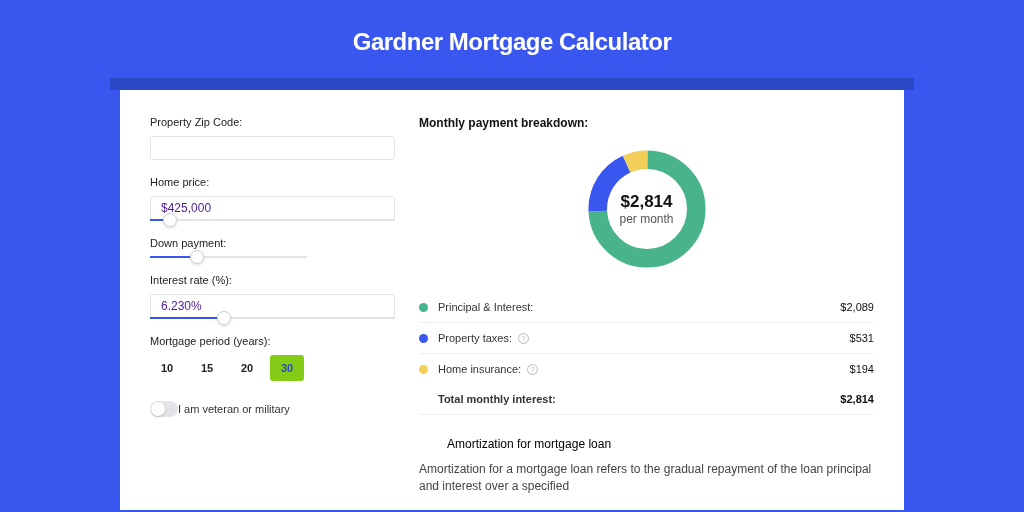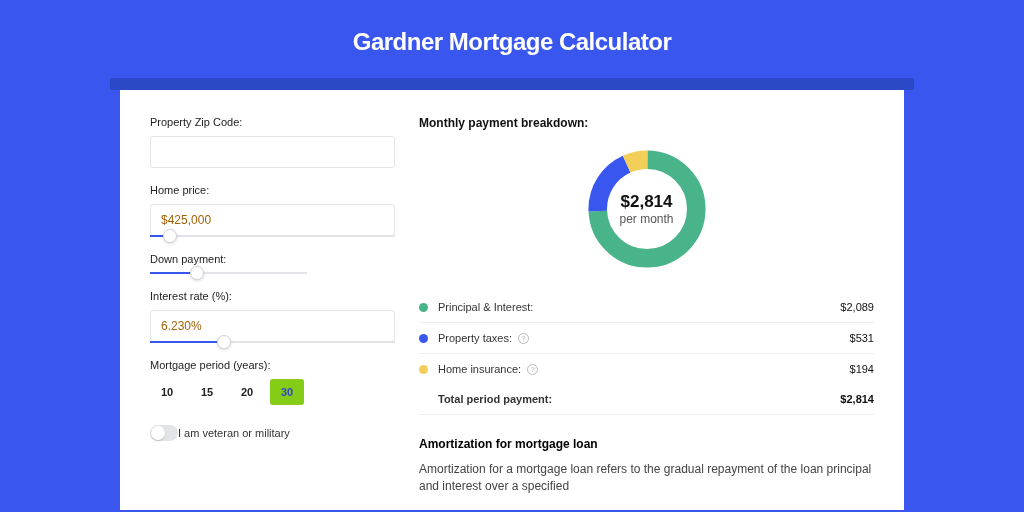--- a/index.html
+++ b/index.html
@@ -34,26 +34,26 @@
   .left { width: 245px; flex: 0 0 245px; }
   .right { flex: 1; }
 
   .lbl {
     font-size: 11px;
     color: #222;
     margin-bottom: 8px;
   }
   .inp {
     width: 100%;
-    height: 32px;
+    height: 24px;
     border: 1px solid #e3e4e8;
     border-radius: 3px;
     padding: 0 10px;
     font-size: 12px;
-    color: #a16207;
+    color: #4c1d95;
     background: #fff;
   }
   .field { margin-bottom: 16px; position: relative; }
   .row2 { display: flex; gap: 8px; }
   .row2 .inp:first-child { flex: 1.3; }
   .row2 .inp:last-child { flex: 0.7; }
 
   .slider-track {
     position: relative;
     height: 2px;
@@ -131,21 +131,21 @@
   .legend-val { font-weight: 400; color: #111; }
   .legend-row.total .legend-label,
   .legend-row.total .legend-val { font-weight: 700; }
   .info-ic {
     width: 11px; height: 11px; border: 1px solid #bbb; border-radius: 50%;
     display: inline-flex; align-items: center; justify-content: center;
     font-size: 8px; color: #bbb;
   }
 
   .section2 { margin-top: 22px; }
-  .section2 h5 { font-size: 12px; font-weight: 700; margin-bottom: 10px; }
+  .section2 h5 { font-size: 12px; font-weight: 400; margin-bottom: 10px; margin-left: 28px; }
   .section2 p { font-size: 12px; color: #444; line-height: 1.4; }
 </style>
 </head>
 <body>
 
 <div class="title">Gardner Mortgage Calculator</div>
 <div class="top-accent"></div>
 
 <div class="card">
 
@@ -229,21 +229,21 @@
         </div>
         <div class="legend-row">
           <span class="dot" style="background: rgb(243, 207, 90);"></span>
           <span class="legend-label">Home insurance:<span class="info-ic">?</span></span>
           <span class="legend-val">$194</span>
         </div>
       </div>
 
     <div class="legend-row total">
       <span style="width:9px;margin-right:10px"></span>
-      <span class="legend-label">Total period payment:</span>
+      <span class="legend-label">Total monthly interest:</span>
       <span class="legend-val">$2,814</span>
     </div>
 
     <div class="section2">
       <h5>Amortization for mortgage loan</h5>
       <p>Amortization for a mortgage loan refers to the gradual repayment of the loan principal and interest over a specified</p>
     </div>
   </div>
 
 </div>

